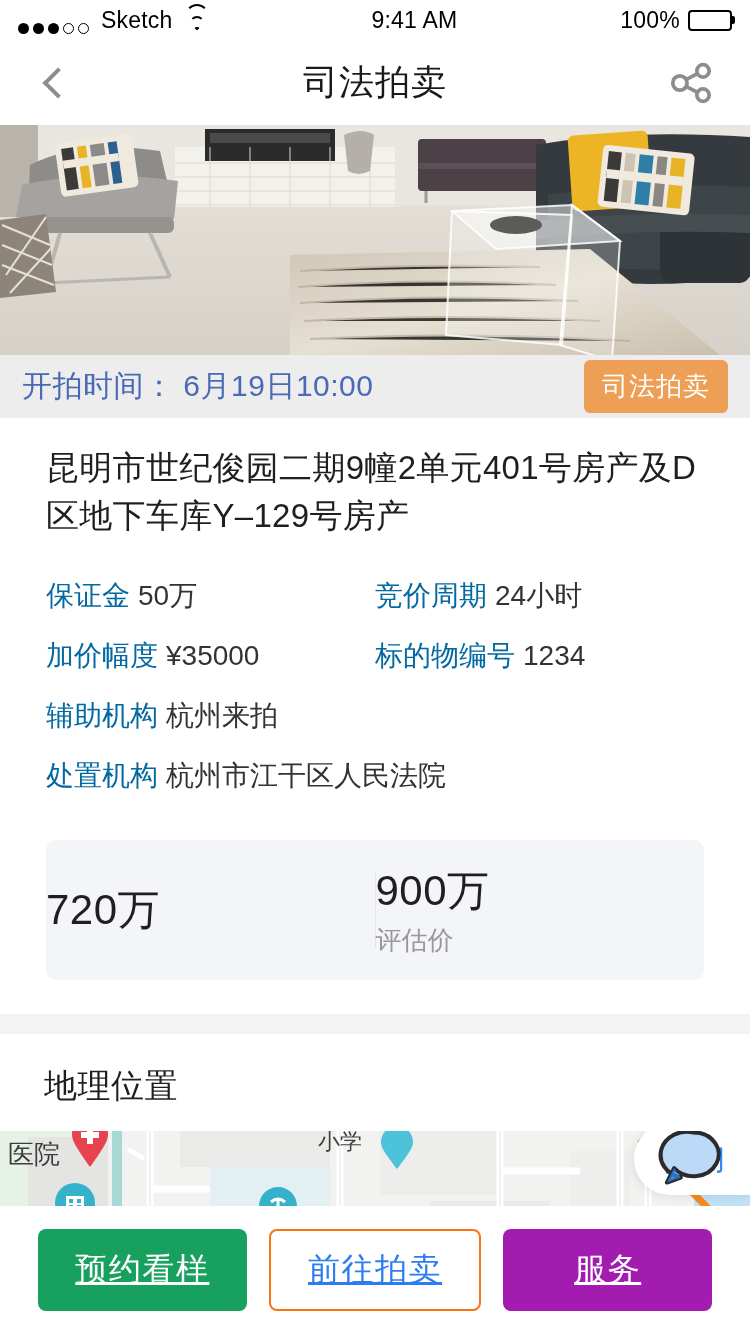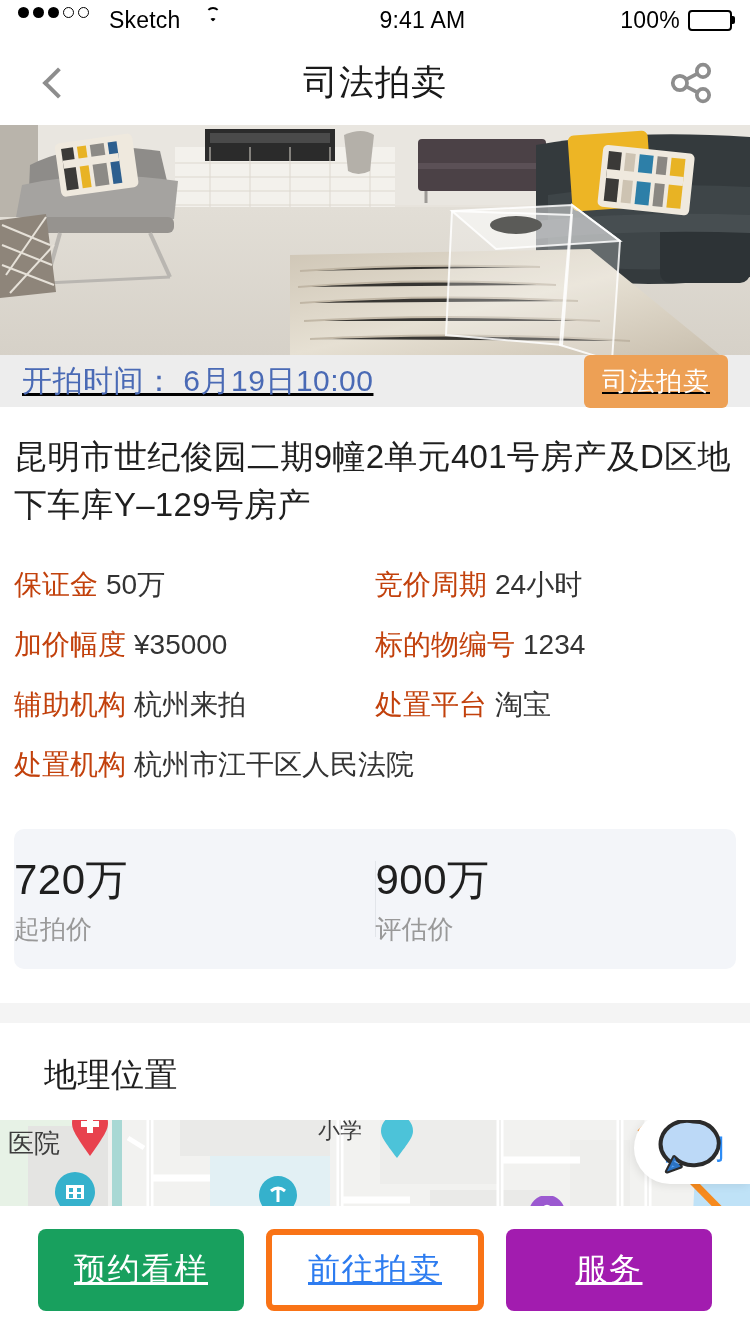--- a/index.html
+++ b/index.html
@@ -8,21 +8,21 @@
     font-family:"Liberation Sans","DejaVu Sans",sans-serif;
     background:#ffffff; overflow:hidden; position:relative;
     -webkit-font-smoothing:antialiased;
   }
 
   
   .statusbar{
     height:40px; display:flex; align-items:center; padding:0 18px;
     font-size:23px; color:#000; letter-spacing:.2px;
   }
-  .sb-left{display:flex;align-items:flex-start;gap:20px;flex:0 0 auto;}
+  .sb-left{display:flex;align-items:flex-end;gap:12px;flex:0 0 auto;}
   .dots{display:flex;align-items:center;gap:4px;}
   .dot{width:11px;height:11px;border-radius:50%;background:#000;}
   .dot.hollow{background:transparent;border:1.6px solid #000;}
   .carrier{font-size:23px;}
   .wifi{position:relative;width:24px;height:18px;}
   .wifi i{position:absolute;left:50%;bottom:0;transform:translateX(-50%);
           border:2.4px solid #000;border-color:#000 transparent transparent transparent;
           border-radius:50%;}
   .wifi i:nth-child(1){width:24px;height:24px;bottom:6px;}
   .wifi i:nth-child(2){width:15px;height:15px;bottom:3px;}
@@ -43,37 +43,37 @@
   .chev{width:22px;height:22px;border-left:4px solid #8d8d8d;border-bottom:4px solid #8d8d8d;
         transform:rotate(45deg);}
   .nav-title{font-size:35px;color:#1a1a1a;font-weight:400;letter-spacing:1px;}
   .nav-share{width:60px;height:60px;display:flex;align-items:center;justify-content:center;cursor:pointer;}
 
   
   .hero{position:relative;width:750px;height:230px;overflow:hidden;background:#cfc9c2;}
   .hero svg{position:absolute;inset:0;width:100%;height:100%;}
 
   .timebar{
-    position:relative;height:52px;background:rgba(236,236,236,.93);
-    display:flex;align-items:center;padding:0 22px;text-decoration:underline;
+    position:relative;height:63px;background:rgba(236,236,236,.93);
+    display:flex;align-items:center;padding:0 22px;
   }
   .time-text{font-size:30px;color:#4a6ab5;letter-spacing:.5px;}
   .badge{
     margin-left:auto;background:#eda055;color:#fff;font-size:26px;
     padding:9px 18px;border-radius:6px;letter-spacing:1px;
   }
 
   
-  .detail{padding:26px 14px 0;}
+  .detail{padding:26px 46px 0;}
   .title{font-size:33px;line-height:48px;color:#1f1f1f;letter-spacing:.3px;}
 
   .infogrid{display:flex;flex-wrap:wrap;margin-top:26px;}
   .info-item{width:50%;font-size:28px;line-height:48px;padding:6px 0;}
   .info-item.full{width:100%;}
-  .info-label{color:#c2410c;font-family:Liberation Serif, serif;}
+  .info-label{color:#0369a1;font-family:Liberation Serif, serif;}
   .info-value{color:#333;margin-left:8px;}
 
   .pricecard{
     margin-top:34px;background:#f3f5f9;border-radius:10px;height:140px;
     display:flex;align-items:center;
   }
   .price-col{flex:1;text-align:left;}
   .price-val{font-size:42px;color:#1f1f1f;line-height:56px;letter-spacing:.5px;}
   .price-lab{font-size:26px;color:#999;margin-top:4px;}
   .price-div{width:1px;height:76px;background:#e2e5ea;}
@@ -99,21 +99,21 @@
   
   .bottombar{
     position:absolute;left:0;bottom:0;width:750px;height:128px;background:#fff;
     display:flex;align-items:center;gap:22px;padding:0 38px;
   }
   .btn{
     flex:1;height:82px;border-radius:8px;display:flex;align-items:center;justify-content:center;
     font-size:32px;letter-spacing:1.5px;cursor:pointer;text-decoration:underline;
   }
   .btn-green{background:#18a05e;color:#fff;}
-  .btn-outline{background:#fff;color:#2d7cf0;border:6px solid #f97316;}
+  .btn-outline{background:#fff;color:#2d7cf0;border:2px solid #f97316;}
   .btn-blue{background:#a21caf;color:#fff;}
 </style>
 </head>
 <body>
 
 <div class="statusbar">
   <div class="sb-left">
     <div class="dots">
       <span class="dot"></span>
         <span class="dot"></span>
@@ -276,32 +276,28 @@
     </div>
     <div class="info-item">
       <span class="info-label">加价幅度</span><span class="info-value">¥35000</span>
     </div>
     <div class="info-item">
       <span class="info-label">标的物编号</span><span class="info-value">1234</span>
     </div>
     <div class="info-item">
       <span class="info-label">辅助机构</span><span class="info-value">杭州来拍</span>
     </div>
-    <div class="info-item">
-      <span class="info-label">处置平台</span><span class="info-value">淘宝</span>
-    </div>
     <div class="info-item full">
       <span class="info-label">处置机构</span><span class="info-value">杭州市江干区人民法院</span>
     </div>
   </div>
 
   <div class="pricecard">
     <div class="price-col">
       <div class="price-val">720万</div>
-      <div class="price-lab">起拍价</div>
     </div>
     <div class="price-div"></div>
     <div class="price-col">
       <div class="price-val">900万</div>
       <div class="price-lab">评估价</div>
     </div>
   </div>
 </div>
 
 <div class="gap"></div>

